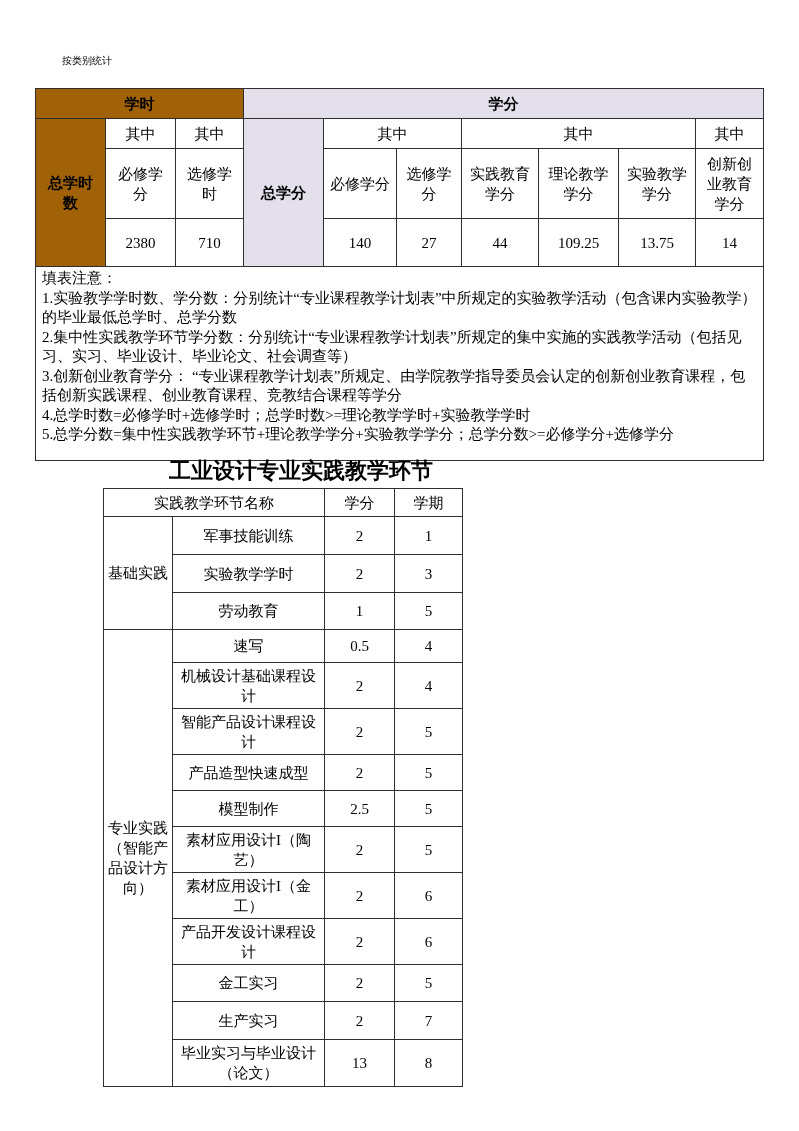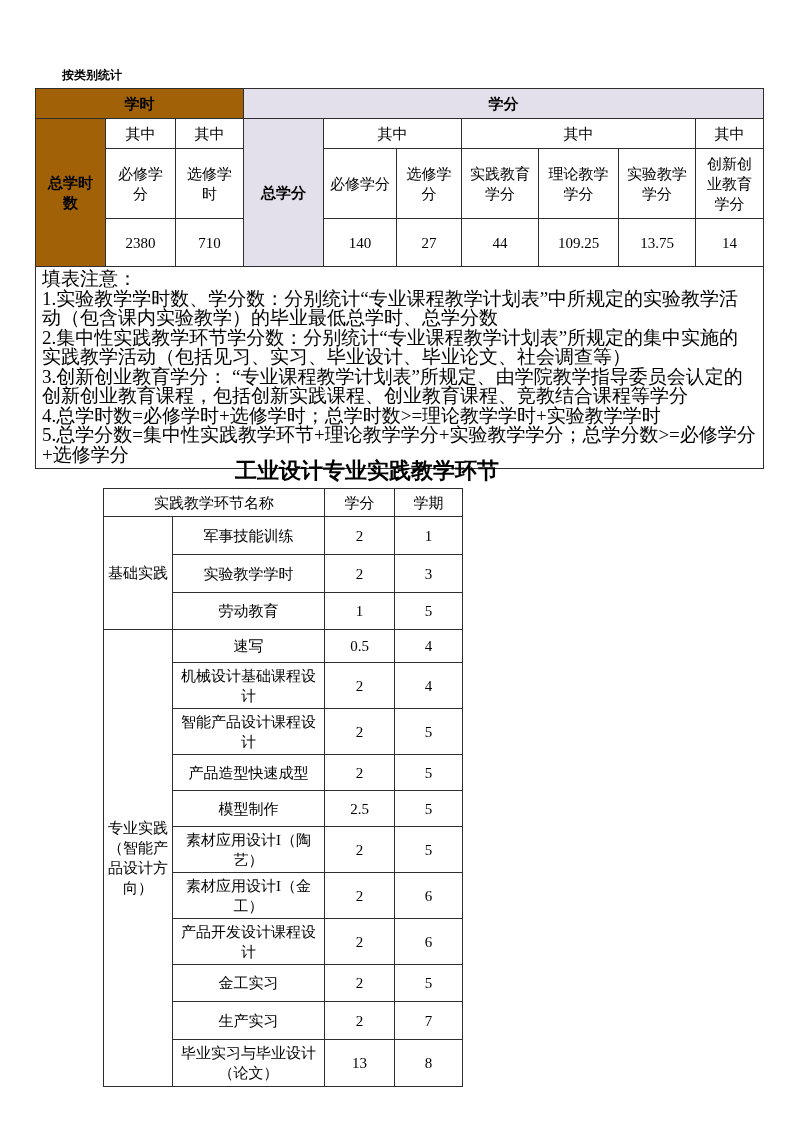--- a/index.html
+++ b/index.html
@@ -4,47 +4,47 @@
 <style>
   * { margin:0; padding:0; box-sizing:border-box; }
   html,body { width:799px; height:1131px; background:#ffffff; }
   body {
     position:relative;
     font-family:"Liberation Serif","DejaVu Serif",serif;
     color:#000;
     overflow:hidden;
   }
   .h1 {
-    position:absolute; left:62px; top:67px;
-    font-size:12px; font-weight:bold;
+    position:absolute; left:62px; top:54px;
+    font-size:10px; font-weight:normal;
   }
   table { border-collapse:collapse; table-layout:fixed; }
   td {
     border:1px solid #2e2e2e;
     text-align:center; vertical-align:middle;
     font-size:15px; line-height:20px;
     padding:0 6px;
     word-break:break-all;
   }
   
   .t1 { position:absolute; left:35px; top:88px; width:728px; }
   .t1 .blue   { background:#a16207; }
   .t1 .purple { background:#e3dfeb; }
   .t1 .hdr    { font-weight:bold; font-size:15px; }
   .t1 .total  { font-weight:bold; }
   .t1 td.notes {
     text-align:left; vertical-align:top;
     padding:2px 6px 4px 6px;
-    font-size:19px; line-height:19.5px;
+    font-size:15px; line-height:19.5px;
     word-break:break-all;
   }
   
   .h2 {
     position:absolute; left:103px; top:458px; width:396px;
-    text-align:right;
+    text-align:center;
     font-family:"Liberation Sans","DejaVu Sans",sans-serif;
     font-weight:bold; font-size:22px; line-height:26px;
   }
   
   .t2 { position:absolute; left:103px; top:488px; width:359px; }
   .t2 td { padding:0 5px; }
   .t2 .cat { padding:0 4px;margin-left:42px; }
 </style>
 </head>
 <body>

